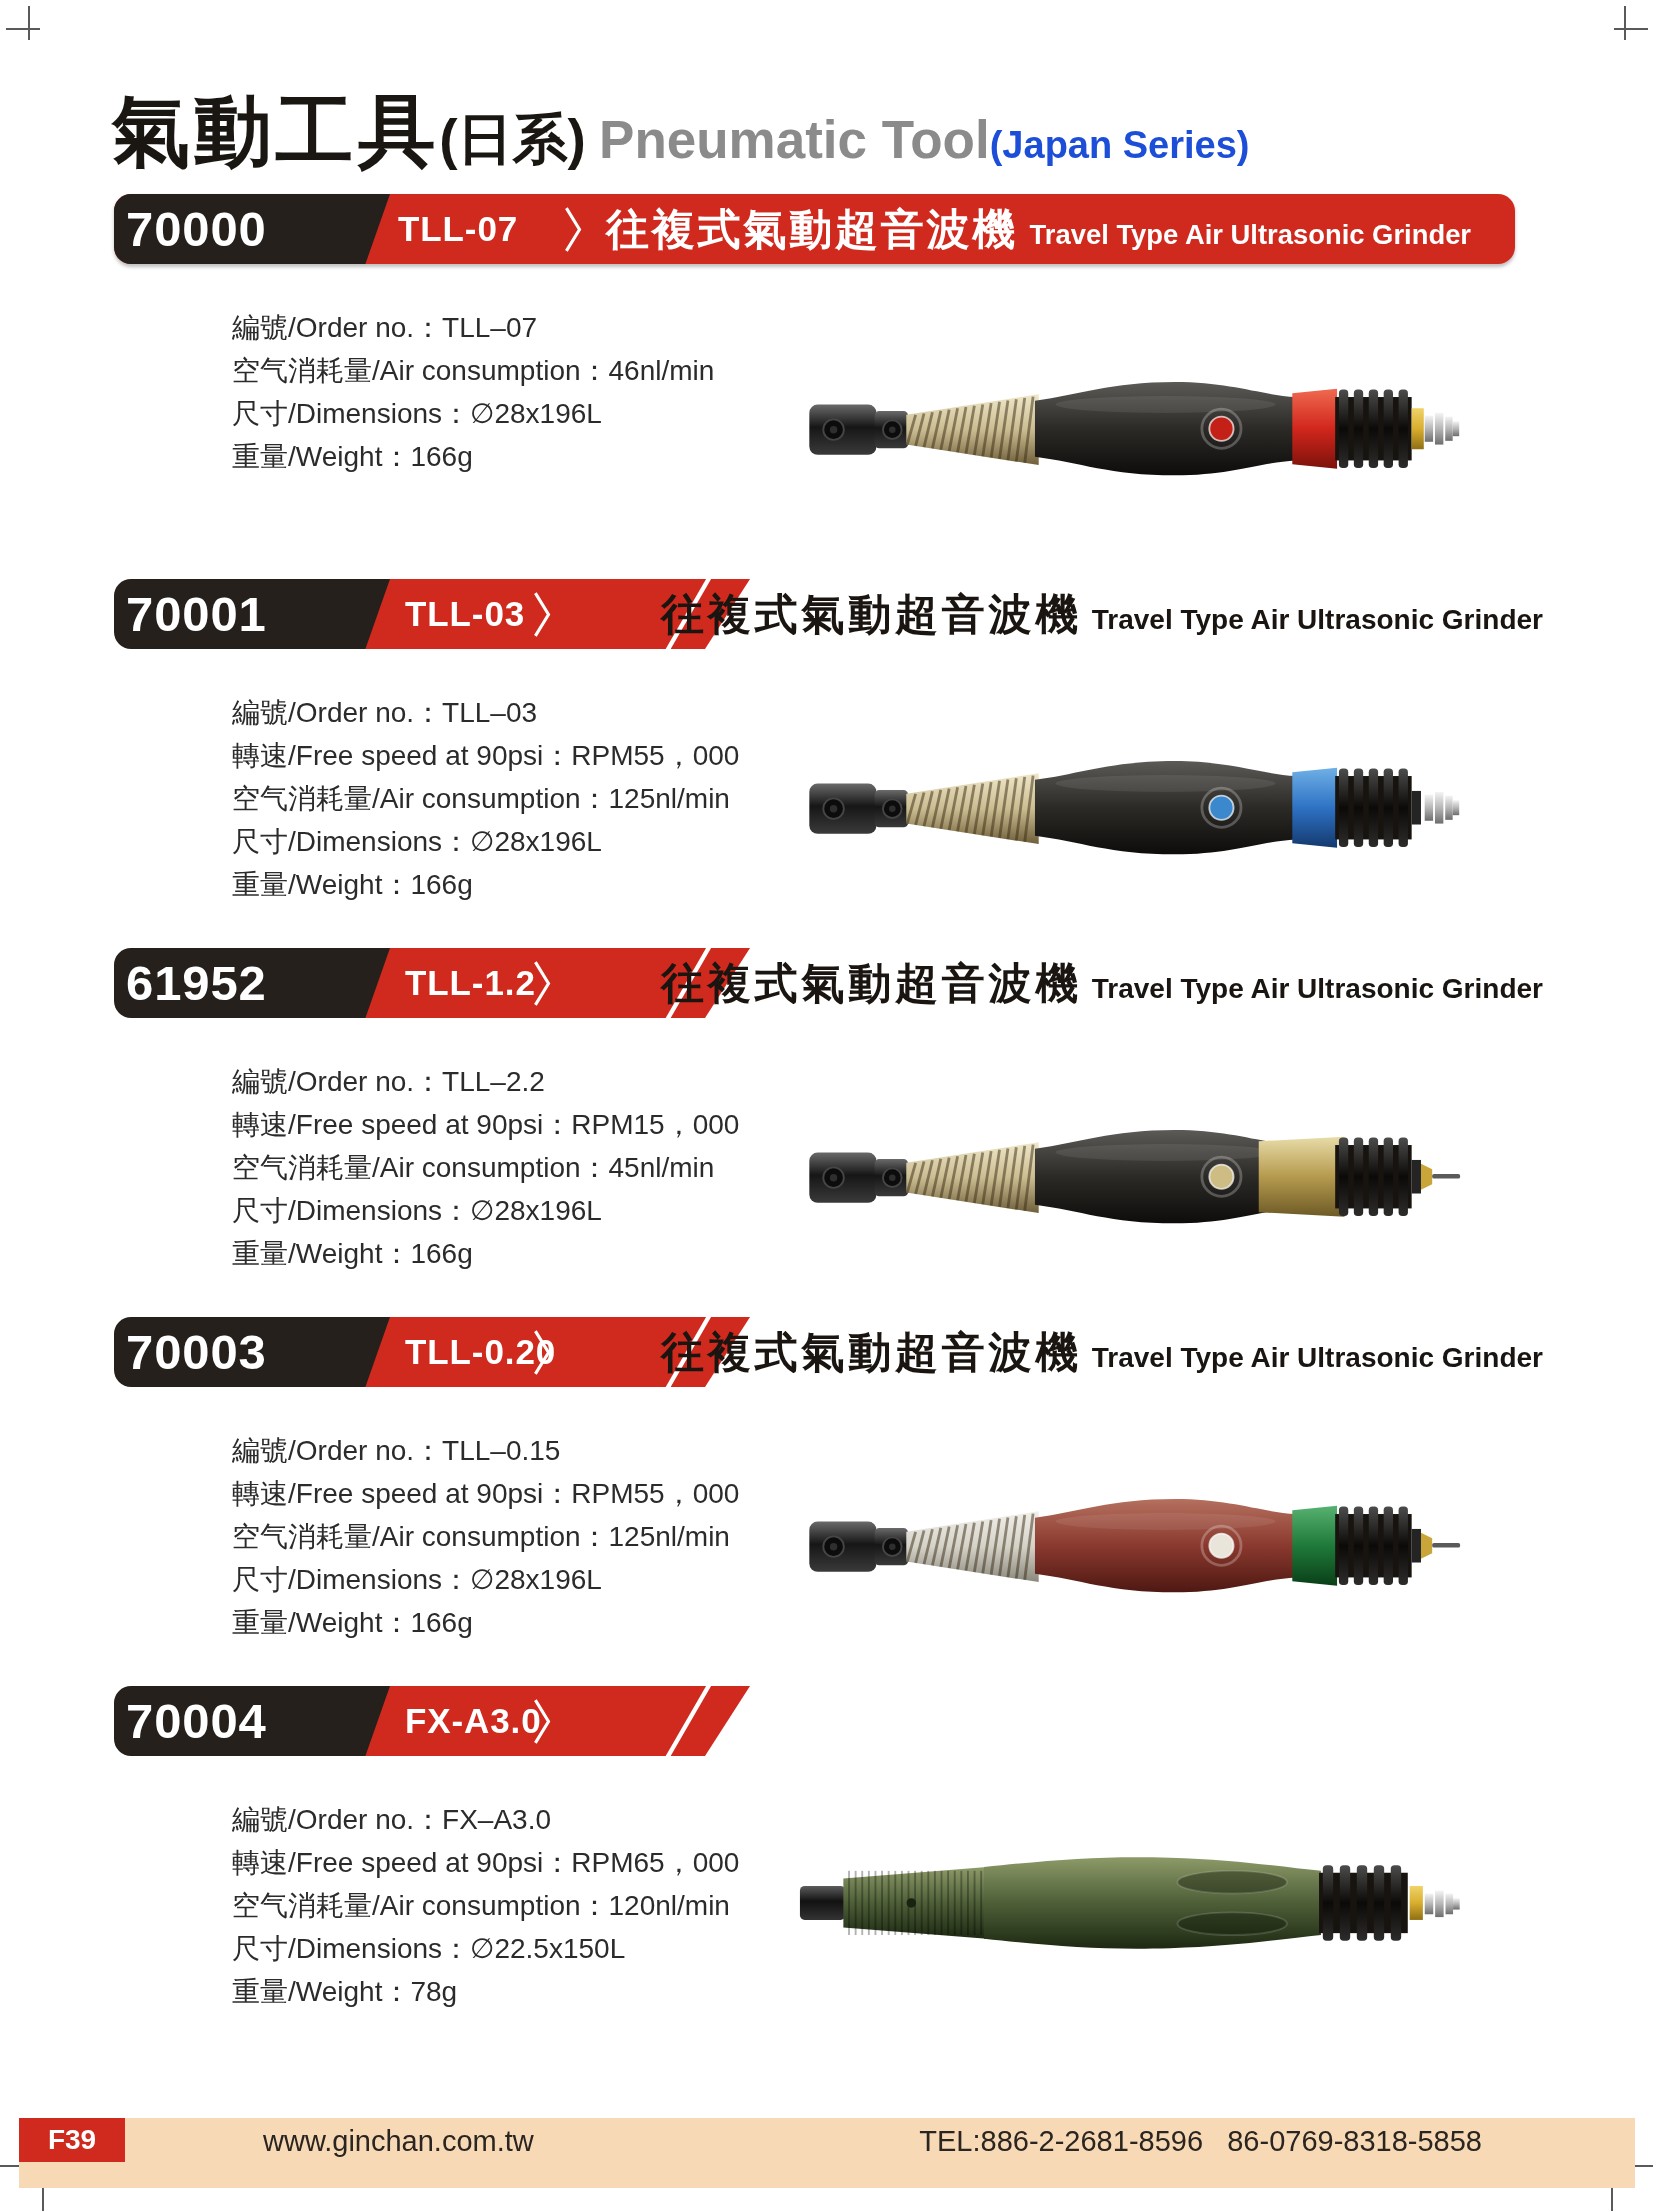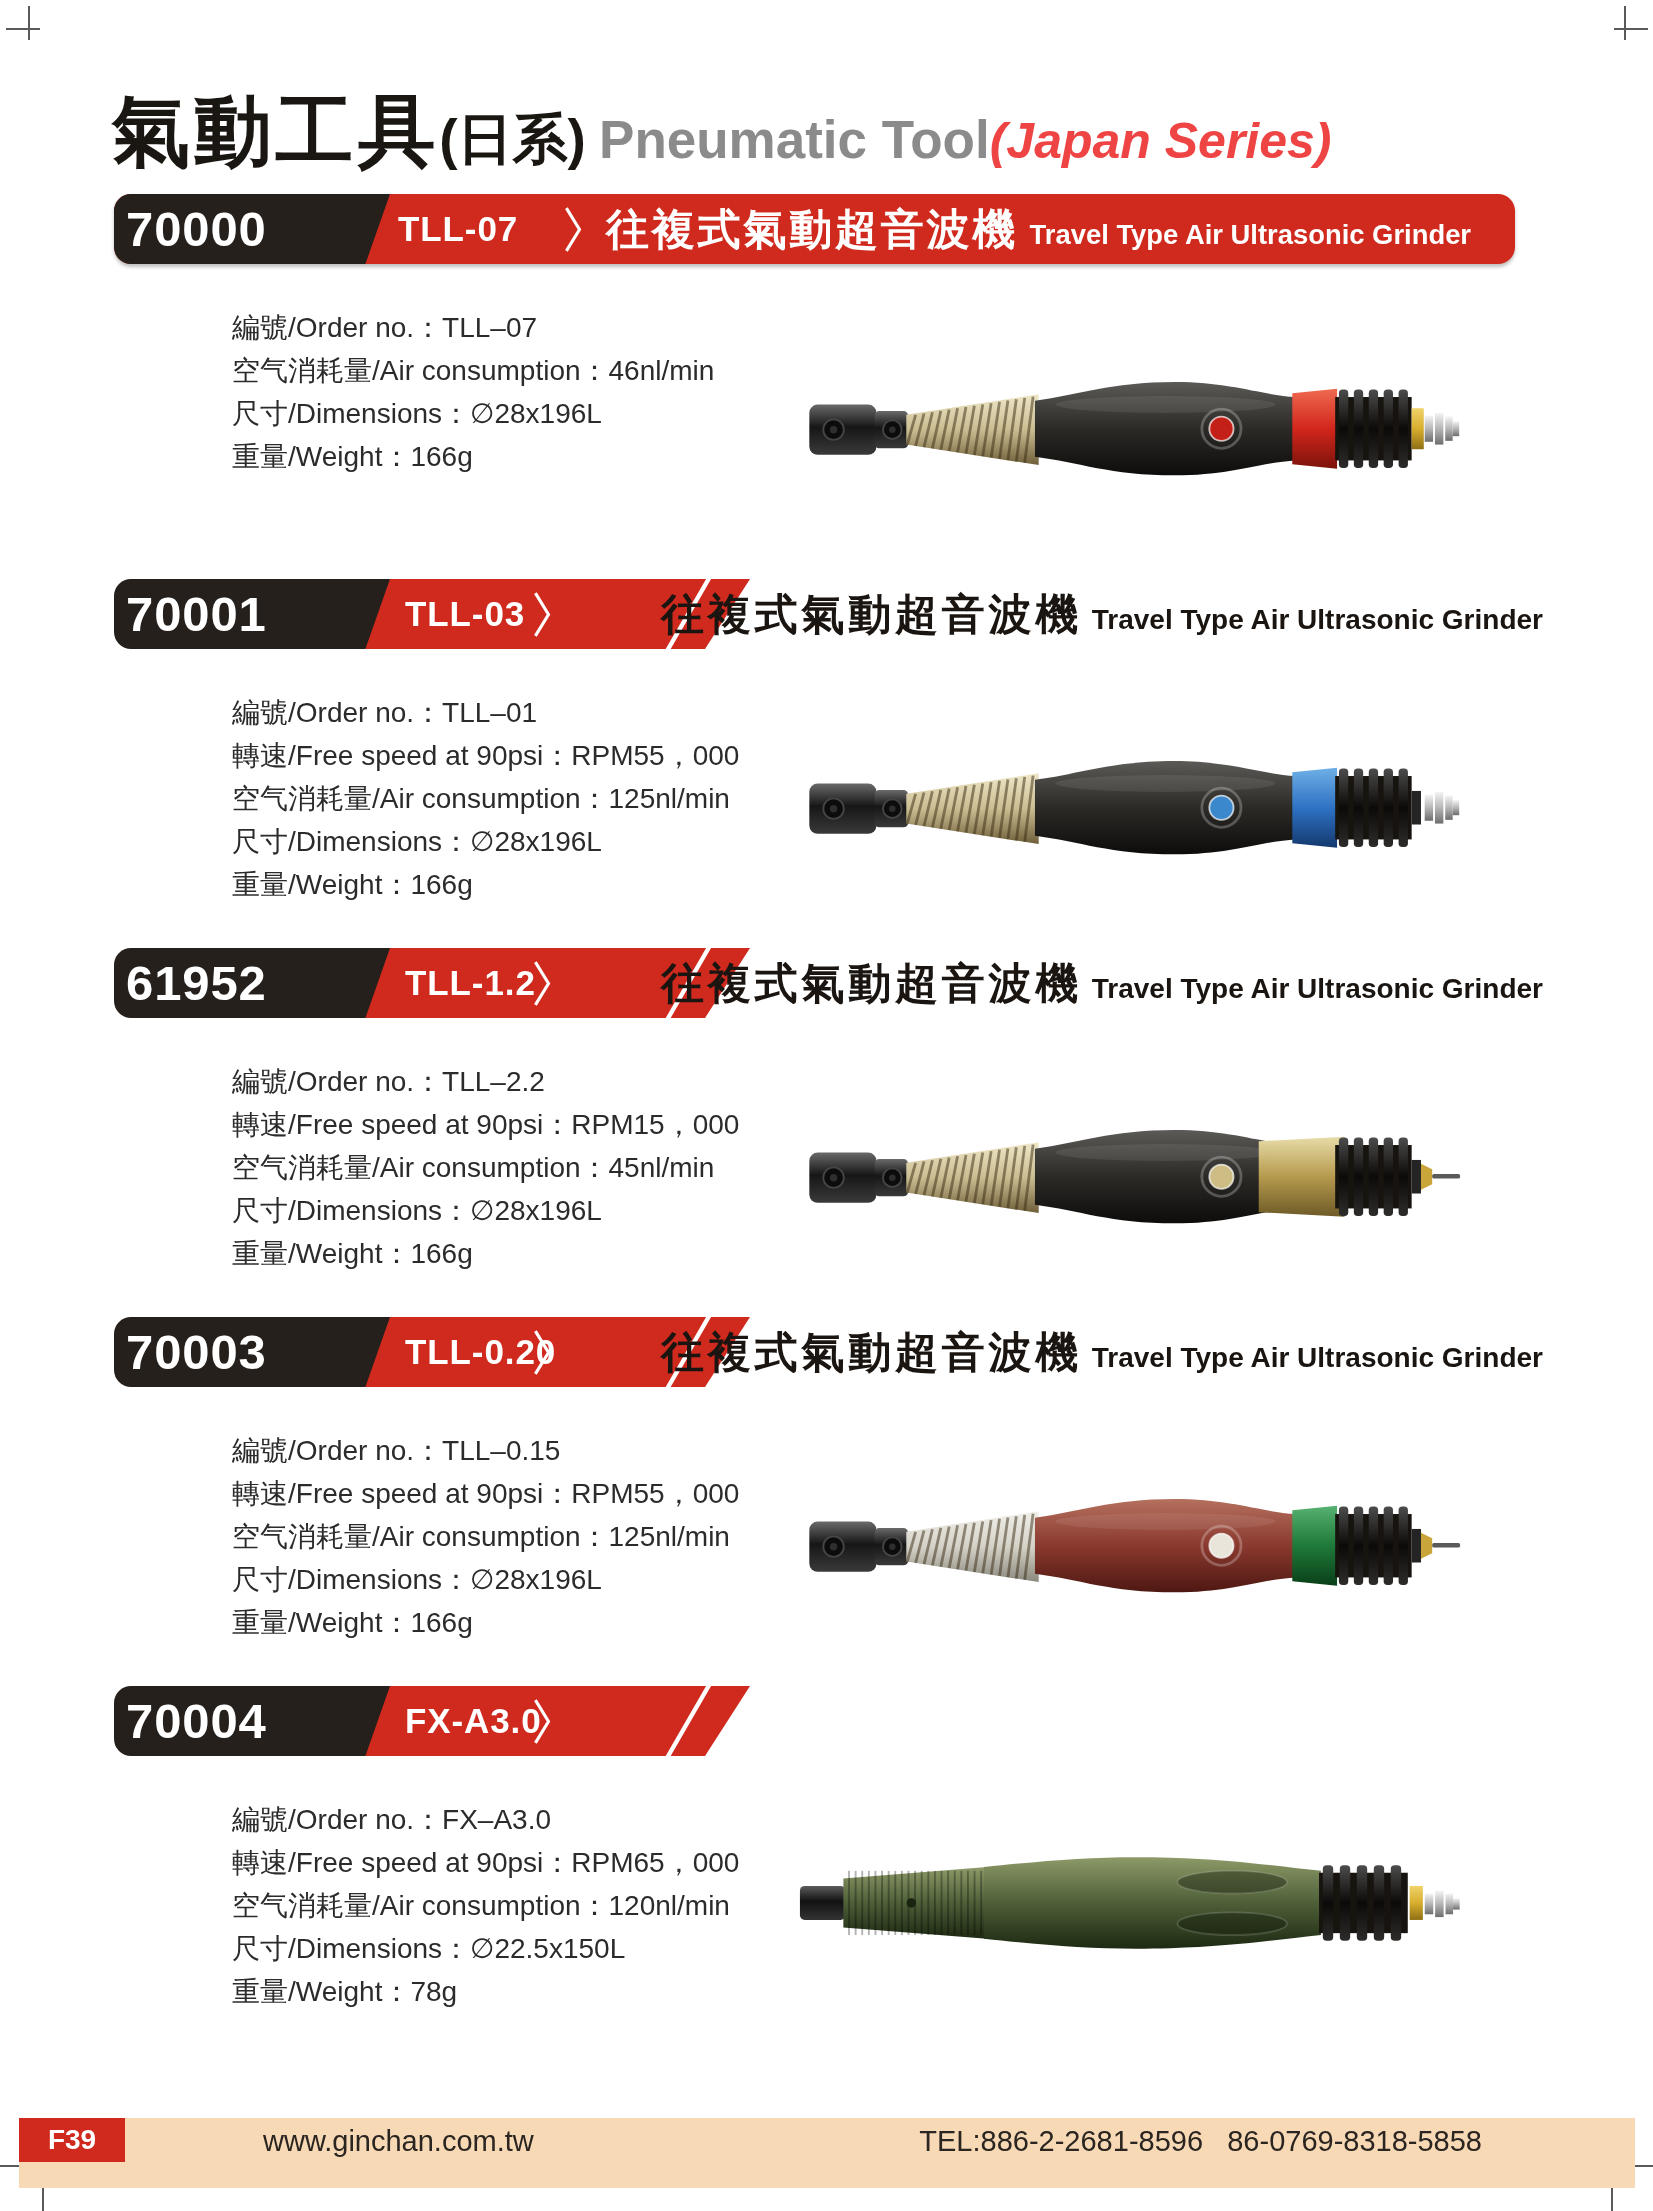--- a/index.html
+++ b/index.html
@@ -9,21 +9,21 @@
   
   .mark{position:absolute;background:#5a5a5a;}
   .mark.h{height:1.9px;}
   .mark.v{width:1.9px;}
 
   
   .header{position:absolute;left:112px;top:79px;white-space:nowrap;line-height:104px;}
   .header .zh{font-size:78px;font-weight:bold;color:#1a1612;letter-spacing:3.8px;}
   .header .zh-paren{font-size:55px;font-weight:bold;color:#1a1612;}
   .header .en{font-size:53px;font-weight:bold;color:#8b8b8b;margin-left:13.2px;}
-  .header .en-paren{font-size:50px;font-weight:bold;color:#ef4444;font-style:italic;}
+  .header .en-paren{font-size:38px;font-weight:bold;color:#1d4ed8;}
 
   
   .product{position:absolute;left:0;width:1653px;height:379px;}
   .s1{top:194px;} .s2{top:579px;} .s3{top:948px;} .s4{top:1317px;} .s5{top:1686px;}
 
   
   .banner{position:absolute;left:114px;top:0;height:70px;width:1401px;}
   .tab{position:absolute;left:0;top:0;bottom:0;width:276px;background:#25201c;
        border-radius:17px 0 0 17px;z-index:3;
        clip-path:polygon(0 0,100% 0,calc(100% - 24.6px) 100%,0 100%);
@@ -202,21 +202,21 @@
       </div>
       <div class="model">TLL-03</div>
       <svg class="chev" viewBox="0 0 26 74">
         <path d="M3 6 L22 37 L3 68" fill="none" stroke="#ffffff" stroke-width="4.5"></path>
         </svg>
       <div class="titles">
         <span class="zh">往複式氣動超音波機</span><span class="en">Travel Type Air Ultrasonic Grinder</span>
       </div>
     </div>
     <div class="specs">
-      <div class="spec-line">編號/Order no.：TLL–01</div>
+      <div class="spec-line">編號/Order no.：TLL–03</div>
       <div class="spec-line">轉速/Free speed at 90psi：RPM55，000</div>
       <div class="spec-line">空气消耗量/Air consumption：125nl/min</div>
       <div class="spec-line">尺寸/Dimensions：∅28x196L</div>
       <div class="spec-line">重量/Weight：166g</div>
     </div>
     <div class="tool">
         <svg viewBox="0 0 710 184" xmlns="http://www.w3.org/2000/svg">
           <defs>
             <linearGradient id="t1chk" x1="0" y1="0" x2="0" y2="1">
               <stop offset="0" stop-color="#6a6a6a"></stop>

